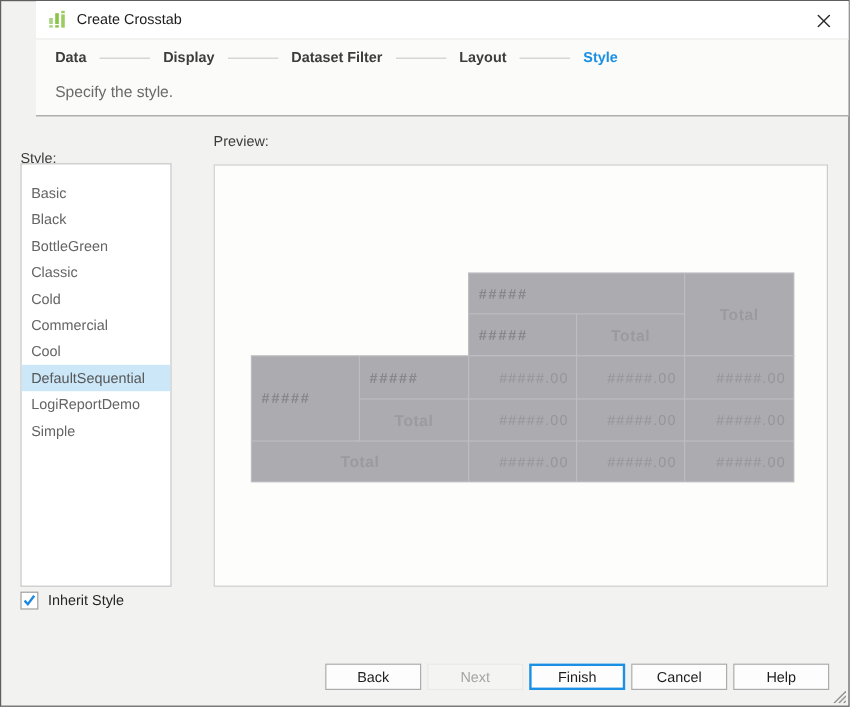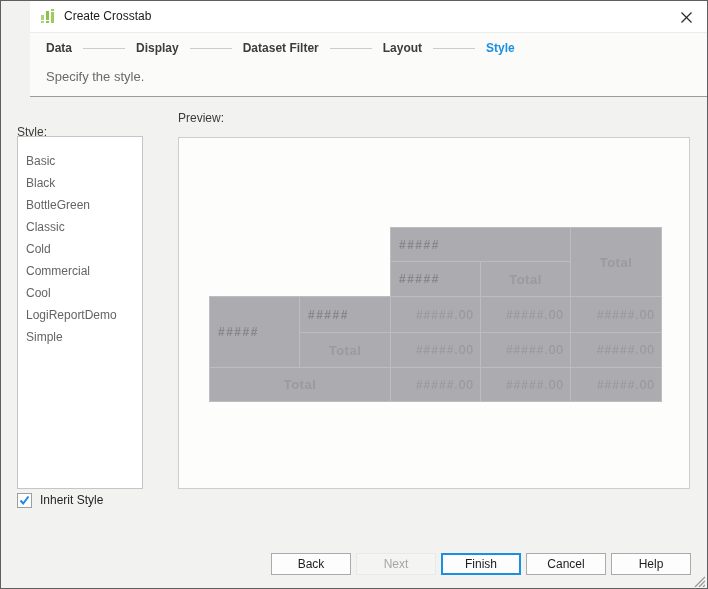--- a/index.html
+++ b/index.html
@@ -94,20 +94,21 @@
 
   <div class="style-label">Style:</div>
   <div class="listbox">
     <div class="list-item">Basic</div>
     <div class="list-item">Black</div>
     <div class="list-item">BottleGreen</div>
     <div class="list-item">Classic</div>
     <div class="list-item">Cold</div>
     <div class="list-item">Commercial</div>
     <div class="list-item">Cool</div>
+    <div class="list-item selected">DefaultSequential</div>
     <div class="list-item">LogiReportDemo</div>
     <div class="list-item">Simple</div>
   </div>
 
   <div class="preview-label">Preview:</div>
   <div class="previewbox">
     <div class="crosstab">
 
       <div class="xgrid grid-top">
         <div class="cell hash" style="grid-column:1/3;grid-row:1;">#####</div>

